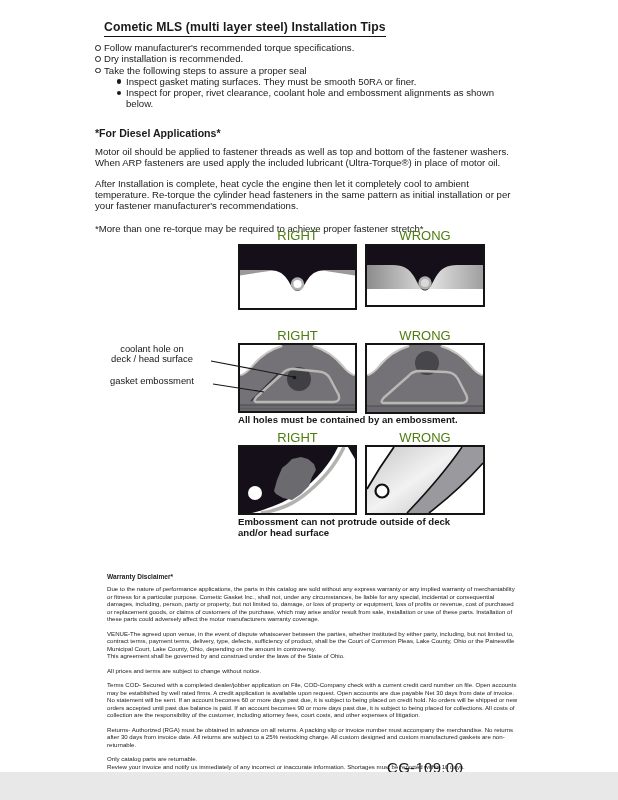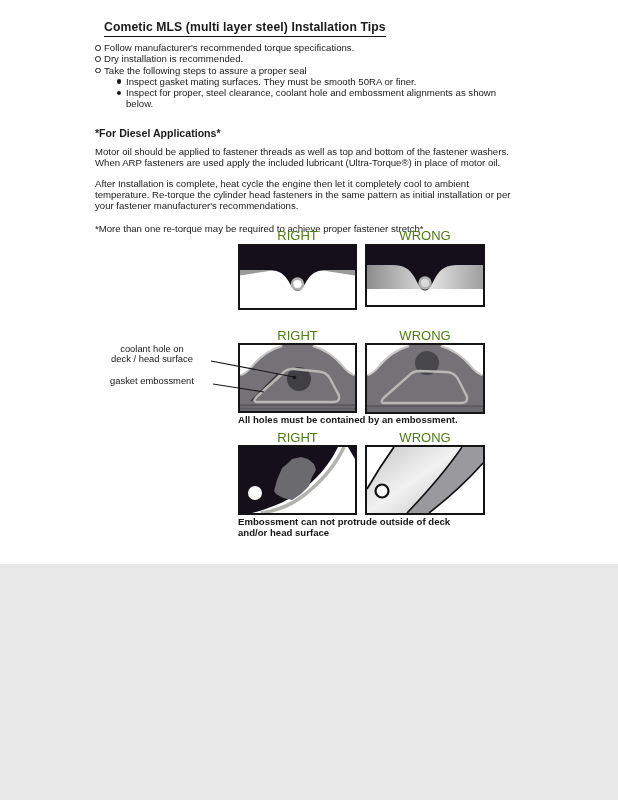--- a/index.html
+++ b/index.html
@@ -1,16 +1,16 @@
 <!DOCTYPE html>
 <html><head>
 <meta charset="utf-8">
 <style>
   html,body{margin:0;padding:0;background:#e8e8e8;}
-  .page{position:relative;width:618px;height:564px;background:#ffffff;overflow:hidden;
+  .page{position:relative;width:618px;height:772px;background:#ffffff;overflow:hidden;
         font-family:"Liberation Sans", sans-serif;color:#1a1a1a;margin:0 auto;}
 
   
   .content{position:absolute;left:95px;top:14px;width:426px;}
   .title{display:inline-block;margin:6px 0 0 9px;font-size:12.2px;font-weight:bold;
          letter-spacing:.1px;border-bottom:1.6px solid #111;padding-bottom:2px;line-height:14px;}
   ul.tips{list-style:none;margin:5px 0 0 0;padding:0;font-size:9.6px;line-height:11.3px;}
   ul.tips li{position:relative;padding-left:9px;}
   ul.tips li.l1::before{content:"";position:absolute;left:0;top:3.2px;width:3.6px;height:3.6px;
          border:1px solid #222;border-radius:50%;}
@@ -43,21 +43,21 @@
 
 <div class="page">
 
   <div class="content">
     <div class="title">Cometic MLS (multi layer steel) Installation Tips</div>
     <ul class="tips">
       <li class="l1">Follow manufacturer's recommended torque specifications.</li>
       <li class="l1">Dry installation is recommended.</li>
       <li class="l1">Take the following steps to assure a proper seal</li>
       <li class="l2">Inspect gasket mating surfaces.  They must be smooth 50RA or finer.</li>
-      <li class="l2">Inspect for proper, steel clearance, coolant hole and embossment alignments as shown below.</li>
+      <li class="l2">Inspect for proper, rivet clearance, coolant hole and embossment alignments as shown below.</li>
     </ul>
     <div class="h2">*For Diesel Applications*</div>
     <p>Motor oil should be applied to fastener threads as well as top and bottom of the fastener washers. When ARP fasteners are used apply the included lubricant (Ultra-Torque®) in place of motor oil.</p>
     <p class="para2">After Installation is complete, heat cycle the engine then let it completely cool to ambient temperature. Re-torque the cylinder head fasteners in the same pattern as initial installation or per your fastener manufacturer's recommendations.</p>
     <p class="note">*More than one re-torque may be required to achieve proper fastener stretch*</p>
   </div>
 
   <div class="diagrams">
 
     <div class="dlabel" style="left:238px;top:1px;width:119px;">RIGHT</div>

